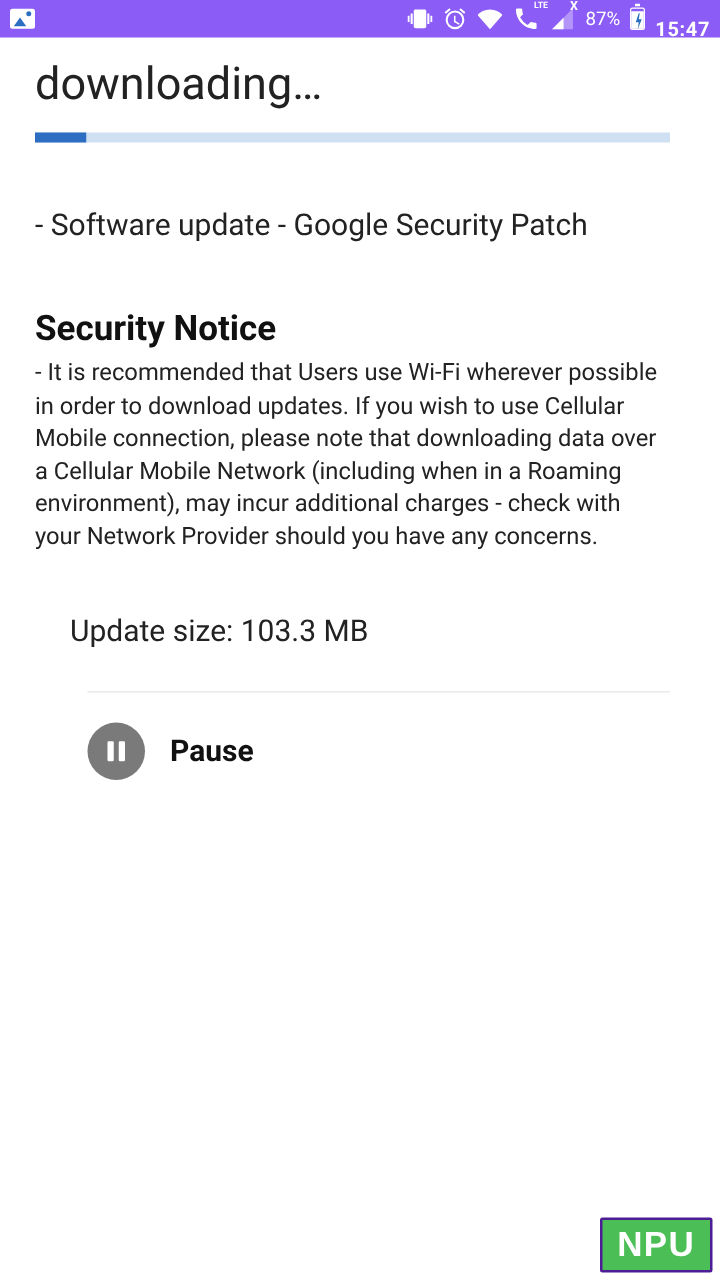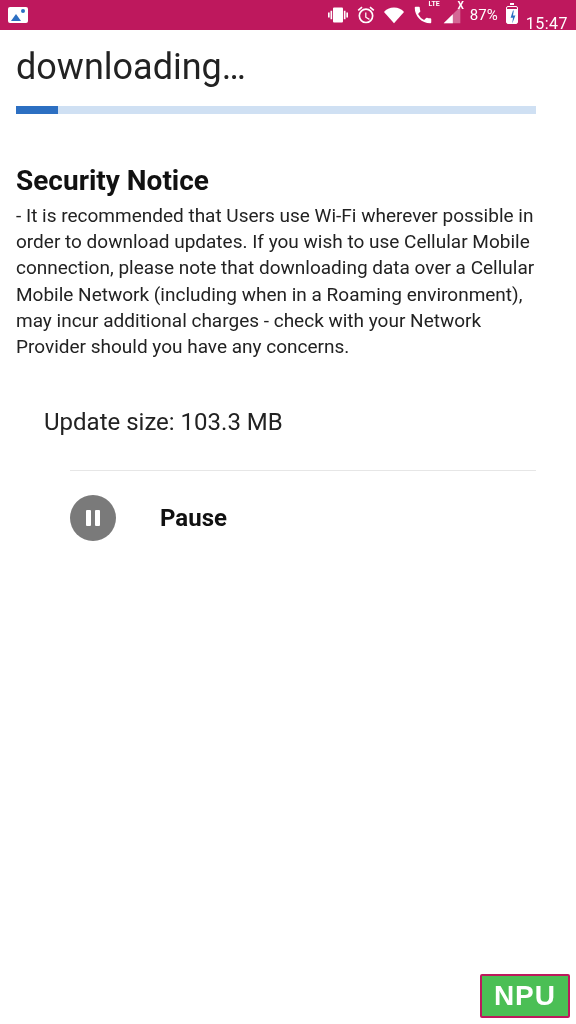--- a/index.html
+++ b/index.html
@@ -1,48 +1,48 @@
 <!DOCTYPE html>
 <html><head>
 <meta charset="utf-8">
 <style>
   * { margin: 0; padding: 0; box-sizing: border-box; }
   html, body { width: 576px; height: 1024px; font-family: Roboto, Arial, sans-serif; background: #fff; overflow: hidden; }
-  .status-bar { height: 30px; background: #be185d; display: flex; align-items: center; justify-content: space-between; padding: 0 8px; color: #fff; font-size: 16px; }
+  .status-bar { height: 30px; background: #8b5cf6; display: flex; align-items: center; justify-content: space-between; padding: 0 8px; color: #fff; font-size: 16px; }
   .status-left { display: flex; align-items: center; gap: 6px; }
   .status-right { display: flex; align-items: center; gap: 8px; }
   .photo-icon { width: 20px; height: 16px; background: #fff; border-radius: 2px; position: relative; }
   .photo-icon::after { content:""; position:absolute; bottom:2px; left:3px; width:0; height:0; border-left:5px solid transparent; border-right:5px solid transparent; border-bottom:7px solid #2c6fc2; }
   .photo-icon::before { content:""; position:absolute; top:2px; right:3px; width:4px; height:4px; background:#2c6fc2; border-radius:50%; }
   .icon-svg { width: 20px; height: 20px; fill: #fff; }
   .battery { width: 12px; height: 18px; border:1.5px solid #fff; border-radius:2px; position:relative; display:flex; align-items:flex-end; }
   .battery::before { content:""; position:absolute; top:-4px; left:3px; width:4px; height:2px; background:#fff; }
   .battery-fill { width:100%; height:87%; background:#fff; position:relative; }
   .bolt { position:absolute; left:2px; top:1px; width:8px; height:14px; }
-  .time { font-weight:400; letter-spacing:0.5px;margin-top:16px; }
+  .time { font-weight:700; letter-spacing:0.5px;margin-top:16px; }
   .pct { font-size:15px; }
 
-  .content { padding: 10px 40px 0 16px; }
+  .content { padding: 10px 40px 0 28px; }
   .title { font-size: 36px; color: #222; padding-top: 6px; padding-bottom: 18px; }
   .progress-track { height: 8px; background: #cfe0f3; width: 100%; }
   .progress-fill { height: 8px; background: #2c6fc2; width: 8%; }
 
   .section { margin-top: 50px; }
   .section h2 { font-size: 28px; font-weight: 700; color: #111; margin-bottom: 6px; }
   .section .body { font-size: 24px; color: #222; line-height: 1.35; }
   .advisory .body { font-size: 19px; line-height: 1.38; }
   .update-size { font-size: 24px; color: #222; margin-top: 48px; margin-left: 28px; }
   .divider { height:1px; background:#e6e6e6; margin: 34px 40px 0 70px; }
-  .pause-area { display:flex; align-items:center; gap:44px; padding: 24px 0 0 70px; }
+  .pause-area { display:flex; align-items:center; gap:20px; padding: 24px 0 0 70px; }
   .pause-btn { width:46px; height:46px; border-radius:50%; background:#7a7a7a; display:flex; align-items:center; justify-content:center; }
   .pause-bars { display:flex; gap:4px; }
   .pause-bars span { width:5px; height:16px; background:#fff; border-radius:1px; }
   .pause-label { font-size: 24px; font-weight:700; color:#111; }
 
-  .watermark { position:absolute; right:6px; bottom:6px; background:#4bbf55; color:#fff; font-weight:800; font-size:28px; letter-spacing:1px; padding:4px 12px; border:2px solid #be185d; border-radius:2px; font-family: Arial, sans-serif; }
+  .watermark { position:absolute; right:6px; bottom:6px; background:#4bbf55; color:#fff; font-weight:800; font-size:28px; letter-spacing:1px; padding:4px 12px; border:2px solid #4c1d95; border-radius:2px; font-family: Arial, sans-serif; }
 </style>
 </head>
 <body>
 
 <div class="status-bar">
   <div class="status-left">
     <div class="photo-icon"></div>
   </div>
   <div class="status-right">
     <svg class="icon-svg" viewBox="0 0 24 24">
@@ -79,20 +79,21 @@
   </div>
 </div>
 
 <div class="content">
   <div class="title">downloading…</div>
   <div class="progress-track">
     <div class="progress-fill" style="width:8%"></div>
   </div>
 
   <div class="section">
+    <div class="body">- Software update - Google Security Patch</div>
   </div>
 
   <div class="section">
   </div>
 
   <div class="section advisory">
     <h2>Security Notice</h2>
     <div class="body">- It is recommended that Users use Wi-Fi wherever possible in order to download updates. If you wish to use Cellular Mobile connection, please note that downloading data over a Cellular Mobile Network (including when in a Roaming environment), may incur additional charges - check with your Network Provider should you have any concerns.</div>
   </div>
 

